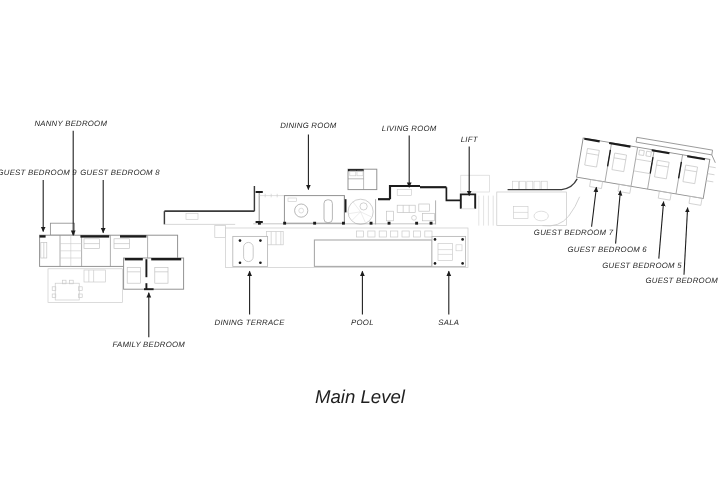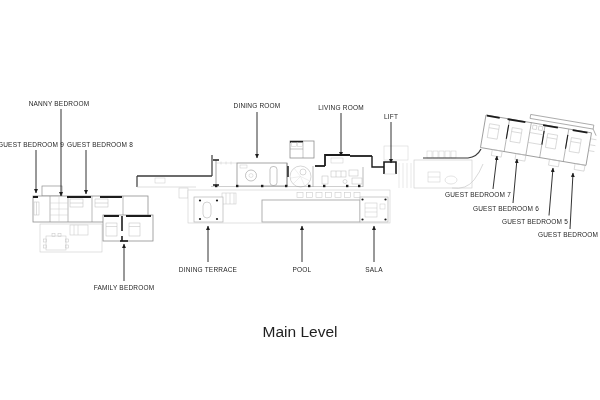--- a/index.html
+++ b/index.html
@@ -1,17 +1,17 @@
 <!DOCTYPE html>
 <html><head>
 <meta charset="utf-8">
 <style>
   html,body { margin:0; padding:0; background:#ffffff; }
   body { width:600px; height:400px; overflow:hidden; font-family:"Liberation Sans", sans-serif; }
-  .page { position:relative; width:600px; height:400px; background:#ffffff; }
+  .page { position:relative; width:600px; height:400px; background:#ffffff;font-style:italic; }
   .plan-svg { position:absolute; left:0; top:0; }
   .plan-label {
     position:absolute; transform:translateX(-50%);
     font-size:6.5px; letter-spacing:0.2px; color:#1f1f1f; white-space:nowrap;
   }
   .page-title {
     position:absolute; left:0; right:0; top:323px; text-align:center;
     font-size:15.5px; color:#1f1f1f;
   }
 </style>

